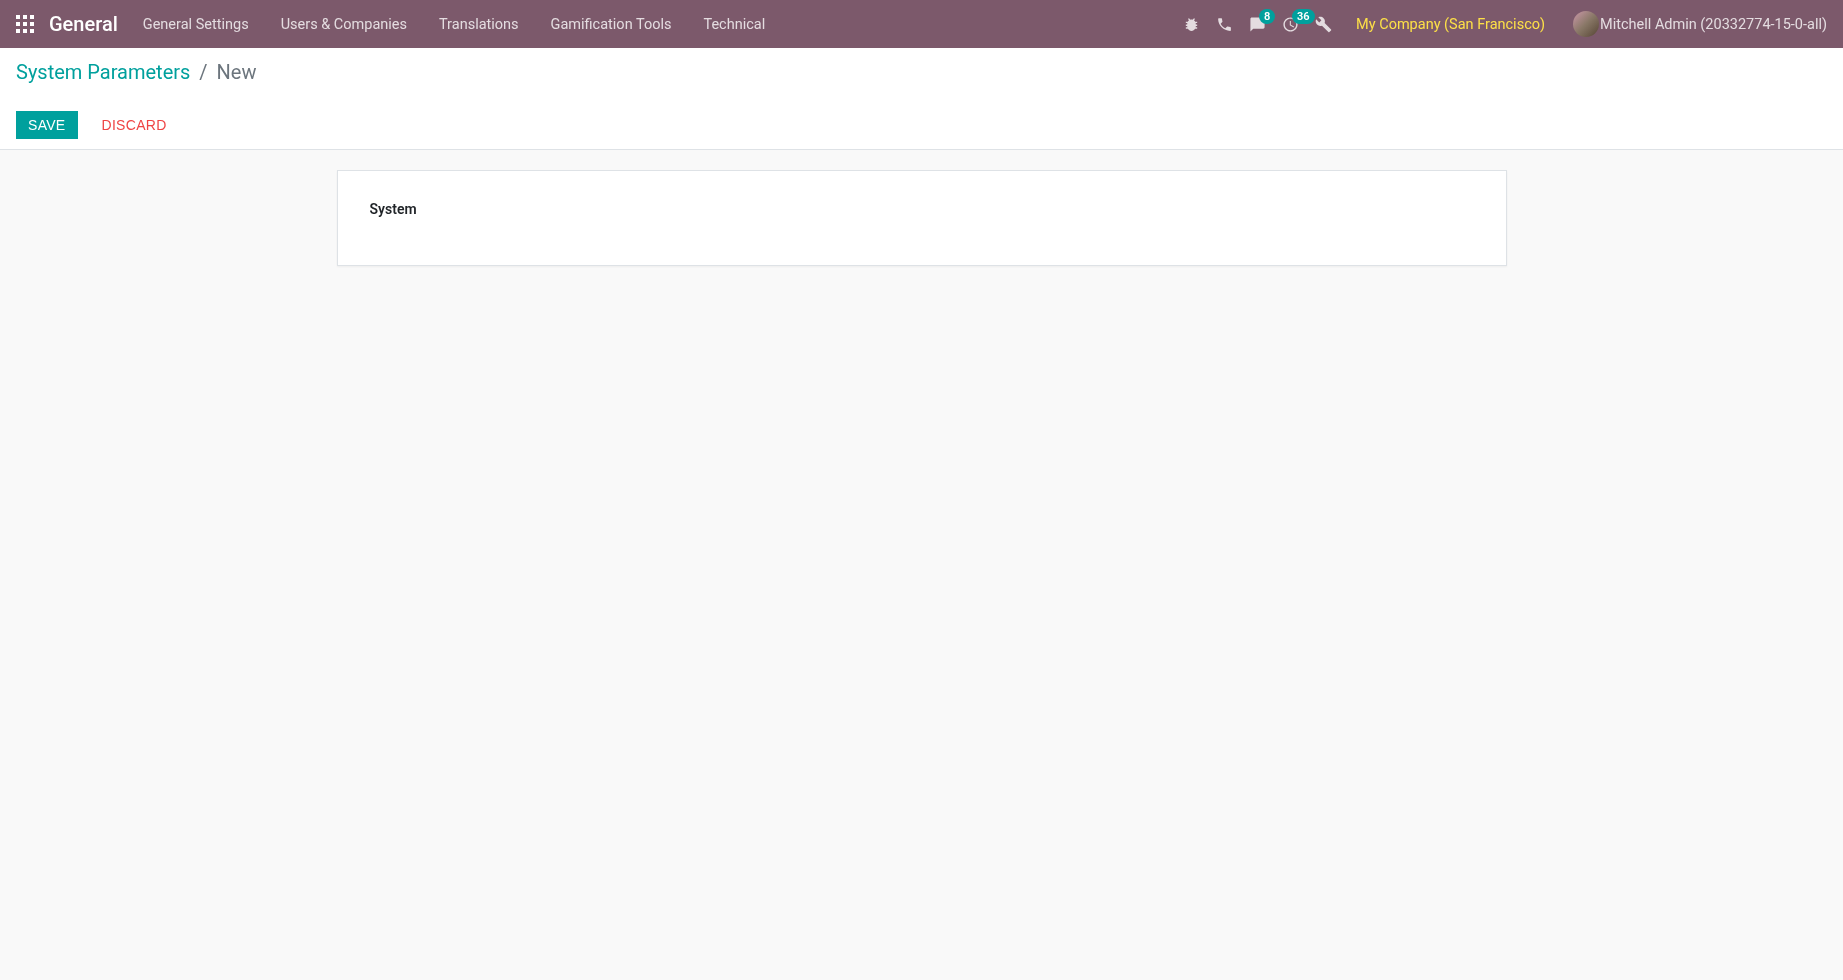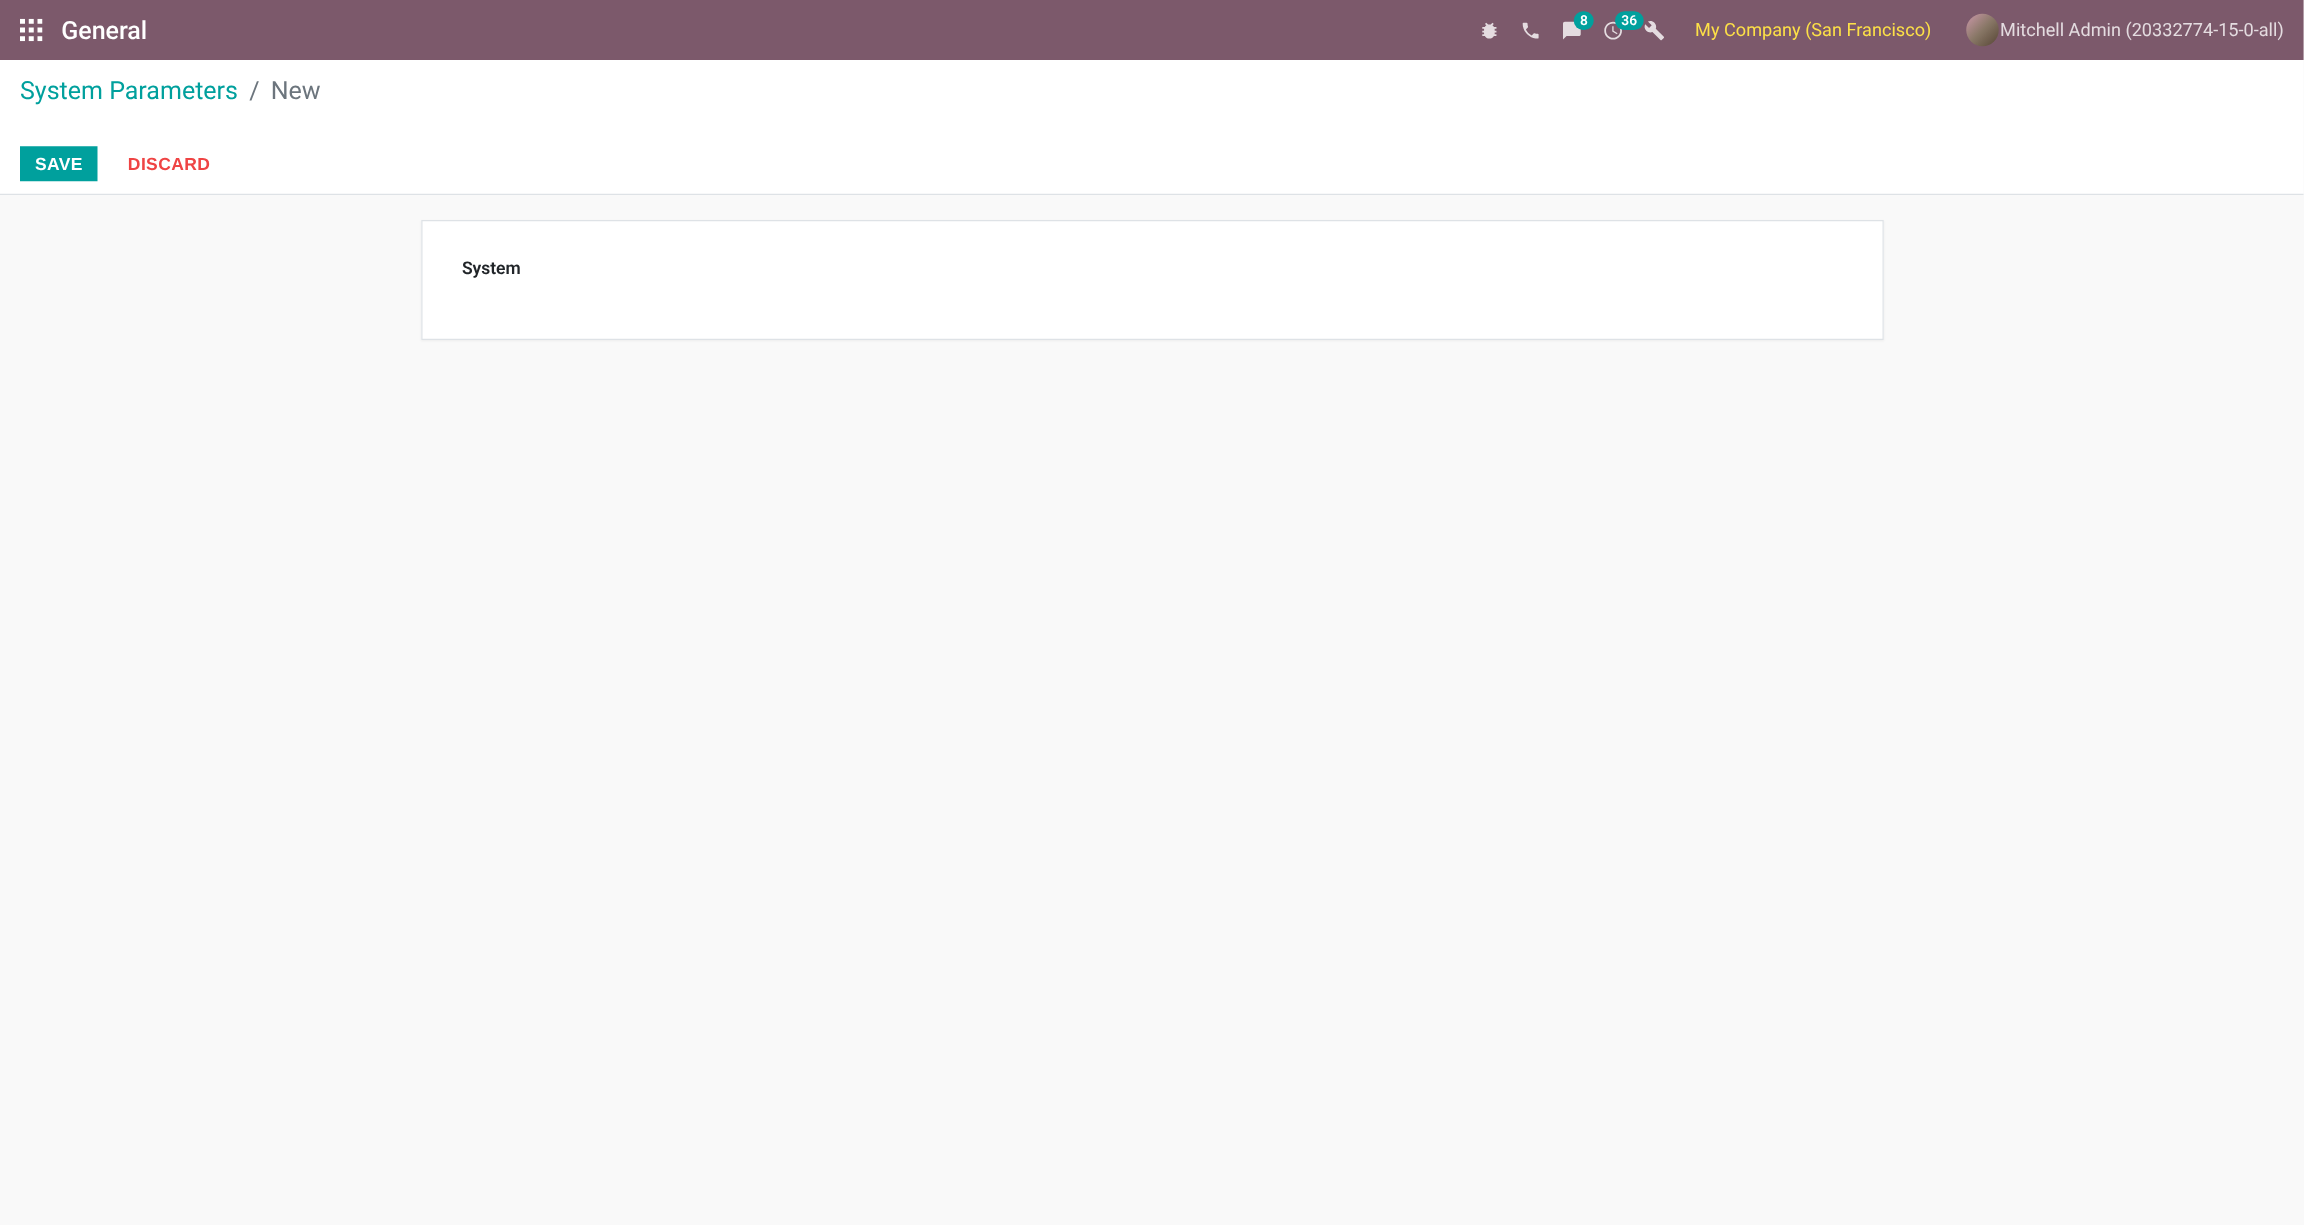--- a/index.html
+++ b/index.html
@@ -98,46 +98,45 @@
       color: #e4dce0;
       font-size: 14.5px;
     }
     .control-panel {
       background: #fff;
       border-bottom: 1px solid #dee2e6;
       padding: 12px 16px 10px 16px;
     }
     .breadcrumb {
       font-size: 20px;
-      margin-bottom: 12px;
+      margin-bottom: 27px;
     }
     .breadcrumb-link {
       color: #00a09d;
       cursor: pointer;
     }
     .breadcrumb-sep {
       color: #6c757d;
       margin: 0 4px;
     }
     .breadcrumb-current {
       color: #6c757d;
     }
     .button-row {
       display: flex;
       gap: 12px;
     }
     .btn {
       font-size: 14px;
-      font-weight: 700;
+      font-weight: 400;
       text-transform: uppercase;
       padding: 6px 12px;
       cursor: pointer;
       border: none;
       letter-spacing: 0.3px;
-      margin-top: 21px;
     }
     .btn-primary {
       background: #00a09d;
       color: #fff;
     }
     .btn-secondary {
       background: transparent;
       color: #ef4444;
     }
     .content-area {
@@ -197,20 +196,27 @@
         <rect x="14" y="0" width="4" height="4"></rect>
         <rect x="0" y="7" width="4" height="4"></rect>
         <rect x="7" y="7" width="4" height="4"></rect>
         <rect x="14" y="7" width="4" height="4"></rect>
         <rect x="0" y="14" width="4" height="4"></rect>
         <rect x="7" y="14" width="4" height="4"></rect>
         <rect x="14" y="14" width="4" height="4"></rect>
       </svg>
   </span>
   <span class="navbar-title">General</span>
+  <div class="nav-menu">
+    <span class="nav-menu-item">General Settings</span>
+    <span class="nav-menu-item">Users &amp; Companies</span>
+    <span class="nav-menu-item">Translations</span>
+    <span class="nav-menu-item">Gamification Tools</span>
+    <span class="nav-menu-item">Technical</span>
+  </div>
   <div class="nav-spacer"></div>
   <div class="nav-systray">
     <span class="systray-icon">
       <svg viewBox="0 0 24 24">
           <path d="M20 8h-2.81c-.45-.78-1.07-1.45-1.82-1.96L17 4.41 15.59 3l-2.17 2.17C12.96 5.06 12.49 5 12 5c-.49 0-.96.06-1.41.17L8.41 3 7 4.41l1.62 1.63C7.88 6.55 7.26 7.22 6.81 8H4v2h2.09c-.05.33-.09.66-.09 1v1H4v2h2v1c0 .34.04.67.09 1H4v2h2.81c1.04 1.79 2.97 3 5.19 3s4.15-1.21 5.19-3H20v-2h-2.09c.05-.33.09-.66.09-1v-1h2v-2h-2v-1c0-.34-.04-.67-.09-1H20V8z"></path>
         </svg>
     </span>
     <span class="systray-icon">
       <svg viewBox="0 0 24 24">
           <path d="M6.62 10.79c1.44 2.83 3.76 5.14 6.59 6.59l2.2-2.2c.27-.27.67-.36 1.02-.24 1.12.37 2.33.57 3.57.57.55 0 1 .45 1 1V20c0 .55-.45 1-1 1-9.39 0-17-7.61-17-17 0-.55.45-1 1-1h3.5c.55 0 1 .45 1 1 0 1.25.2 2.45.57 3.57.11.35.03.74-.25 1.02l-2.2 2.2z"></path>

